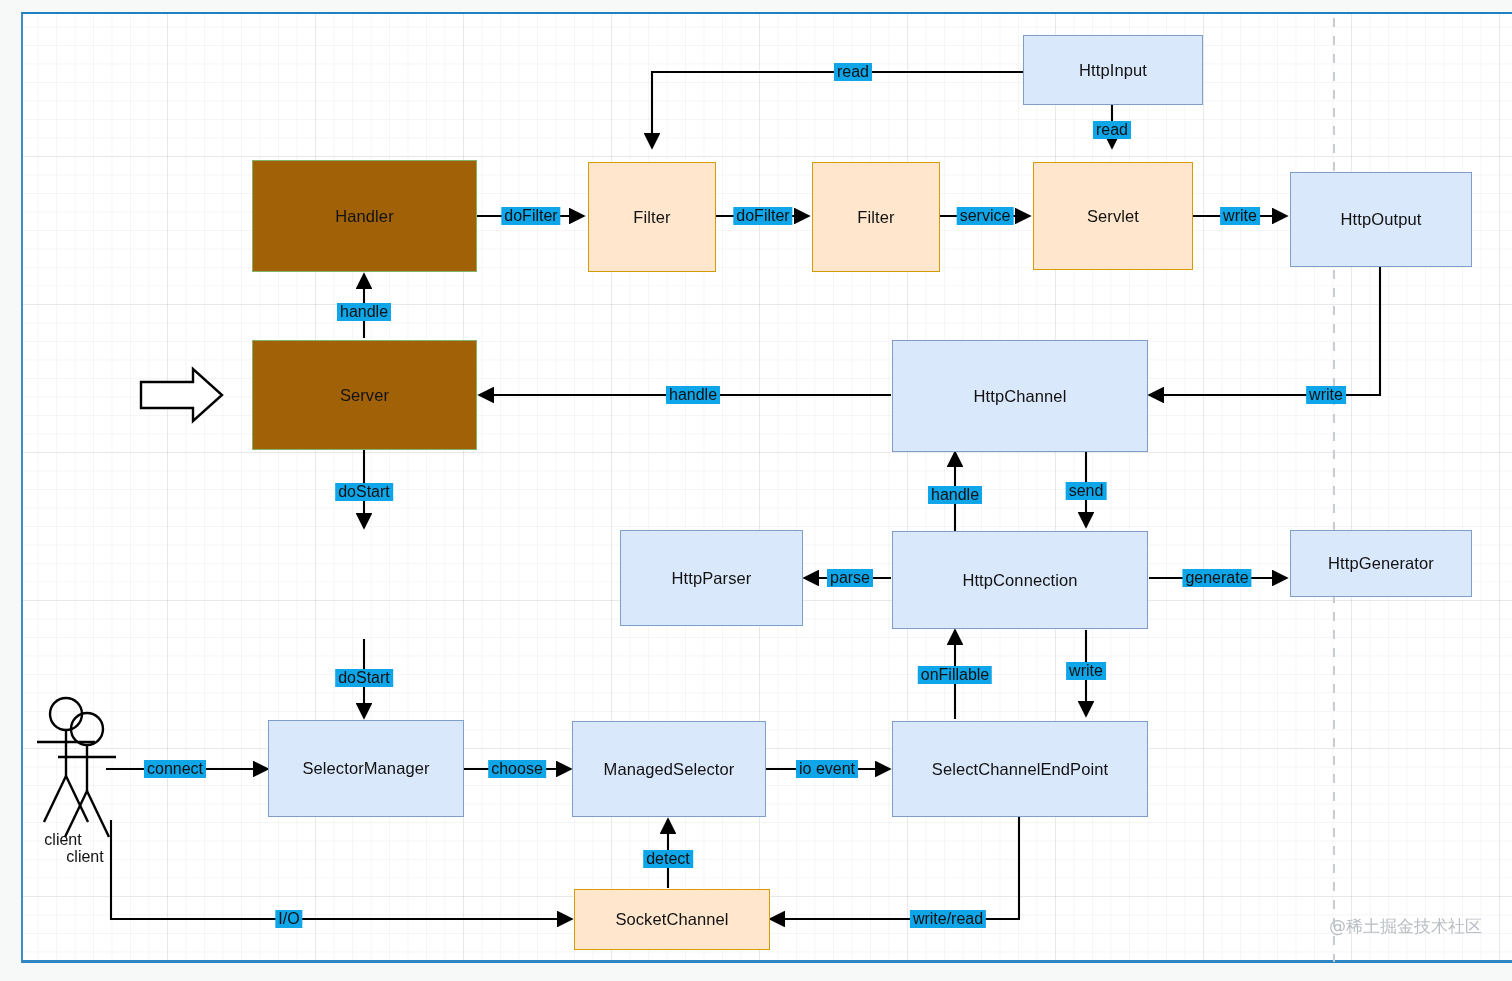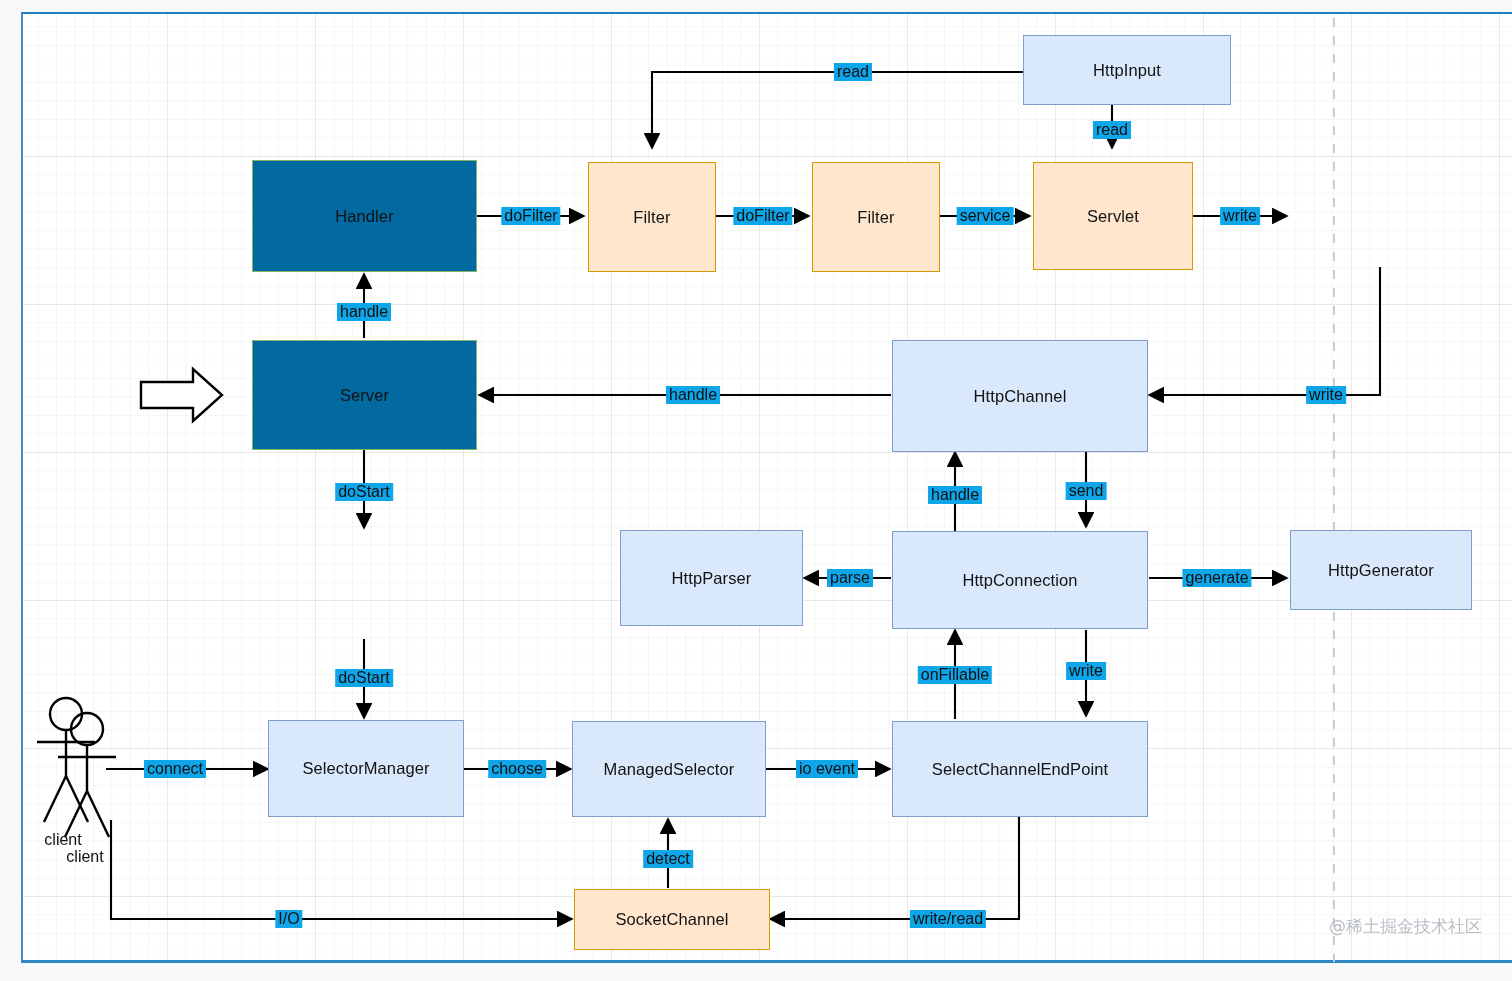--- a/index.html
+++ b/index.html
@@ -34,21 +34,21 @@
     pointer-events:none;
   }
   .node{
     position:absolute;
     box-sizing:border-box;
     display:flex;align-items:center;justify-content:center;
     font-size:16.5px;color:#121212;
     letter-spacing:.1px;
     text-align:center;
   }
-  .green{background:#0369a1;border:1.6px solid #82b366;}
+  .green{background:#a16207;border:1.6px solid #82b366;}
   .blue {background:#dae8fc;border:1.6px solid #7d9fc9;}
   .orange{background:#ffe6cc;border:1.6px solid #d79b00;}
 
   svg#edges{position:absolute;left:0;top:0;width:1491px;height:951px;overflow:visible;}
   .lbl{
     position:absolute;font-size:16px;color:#111;
     background:#0ea5e9;padding:0 3px;white-space:nowrap;
     transform:translate(-50%,-50%);
   }
   .lbl.nobg{background:transparent;}
@@ -160,38 +160,41 @@
     </div>
 
     <div class="node orange" style="left:1010px;top:148px;width:160px;height:108px;">
       <span>Servlet</span>
     </div>
 
     <div class="node orange" style="left:551px;top:875px;width:196px;height:61px;">
       <span>SocketChannel</span>
     </div>
 
-    <div class="node blue" style="left:1000px;top:21px;width:208px;height:70px;">
+    <div class="node blue" style="left:1000px;top:21px;width:180px;height:70px;">
       <span>HttpInput</span>
     </div>
 
+    <div class="node blue" style="left:1267px;top:158px;width:182px;height:95px;">
+      <span>HttpOutput</span>
+    </div>
 
     <div class="node blue" style="left:869px;top:326px;width:256px;height:112px;">
       <span>HttpChannel</span>
     </div>
 
     <div class="node blue" style="left:597px;top:516px;width:183px;height:96px;">
       <span>HttpParser</span>
     </div>
 
     <div class="node blue" style="left:869px;top:517px;width:256px;height:98px;">
       <span>HttpConnection</span>
     </div>
 
-    <div class="node blue" style="left:1267px;top:516px;width:182px;height:80px;">
+    <div class="node blue" style="left:1267px;top:516px;width:182px;height:67px;">
       <span>HttpGenerator</span>
     </div>
 
     <div class="node blue" style="left:245px;top:706px;width:196px;height:97px;">
       <span>SelectorManager</span>
     </div>
 
     <div class="node blue" style="left:549px;top:707px;width:194px;height:96px;">
       <span>ManagedSelector</span>
     </div>

